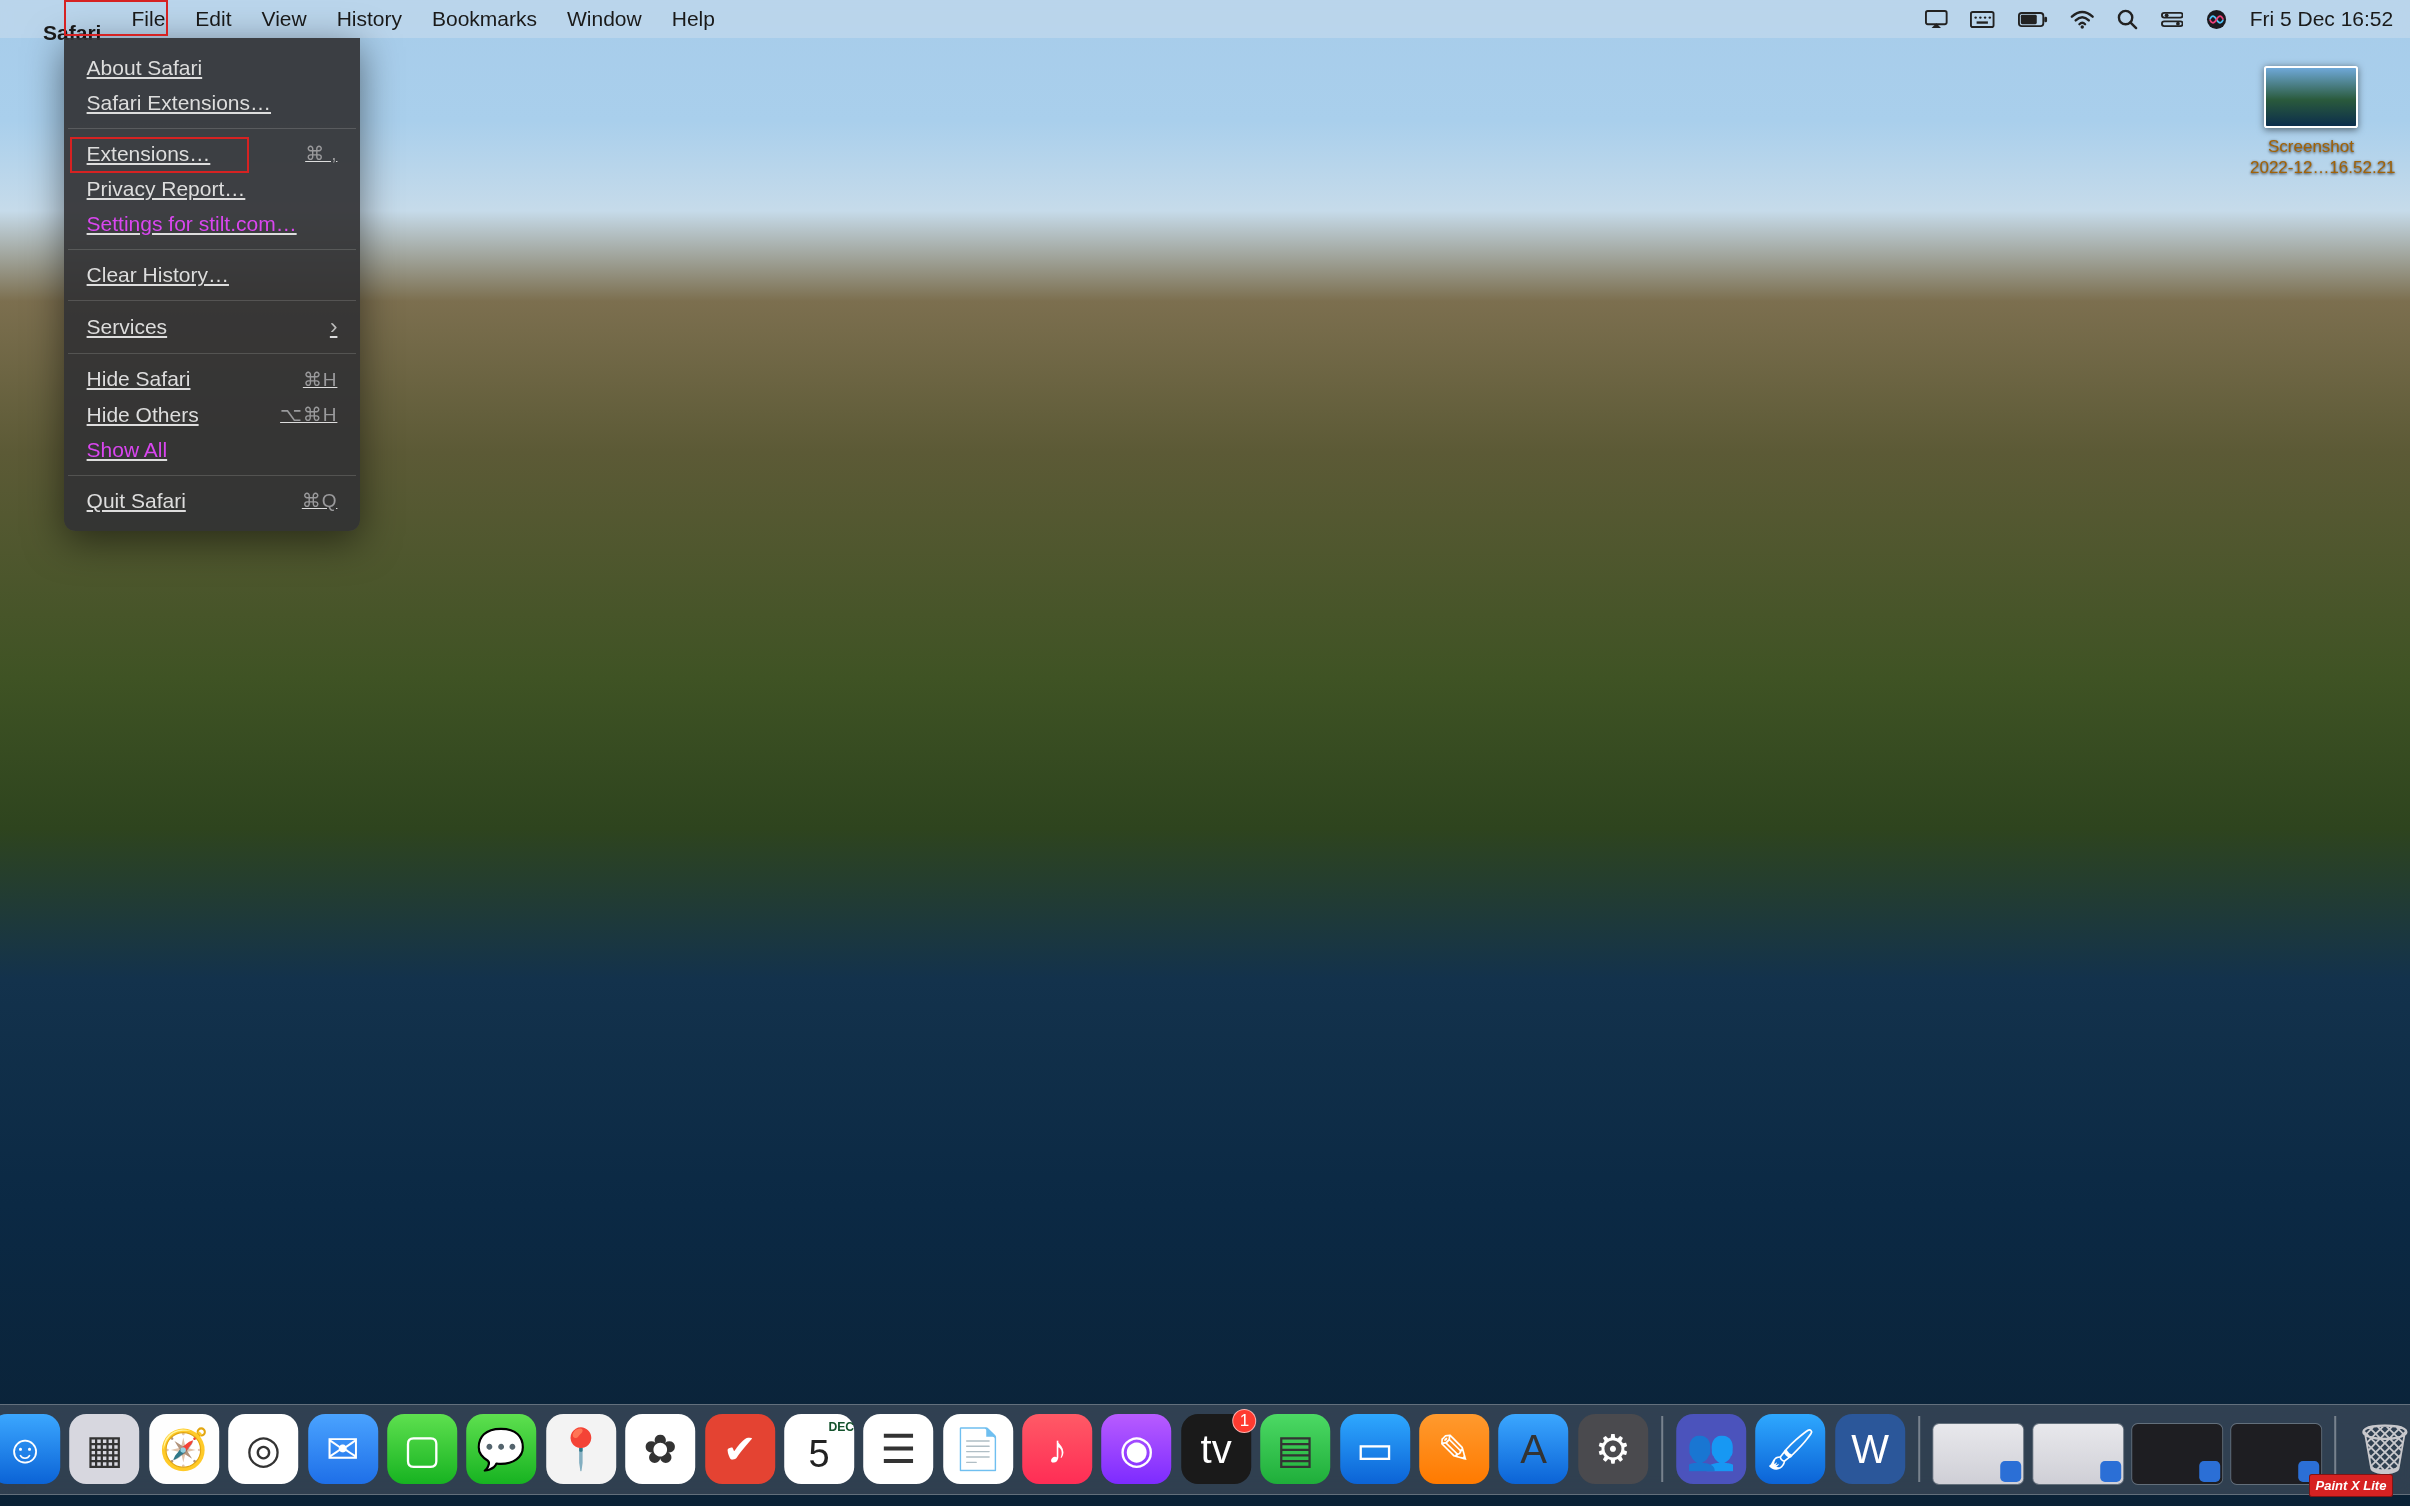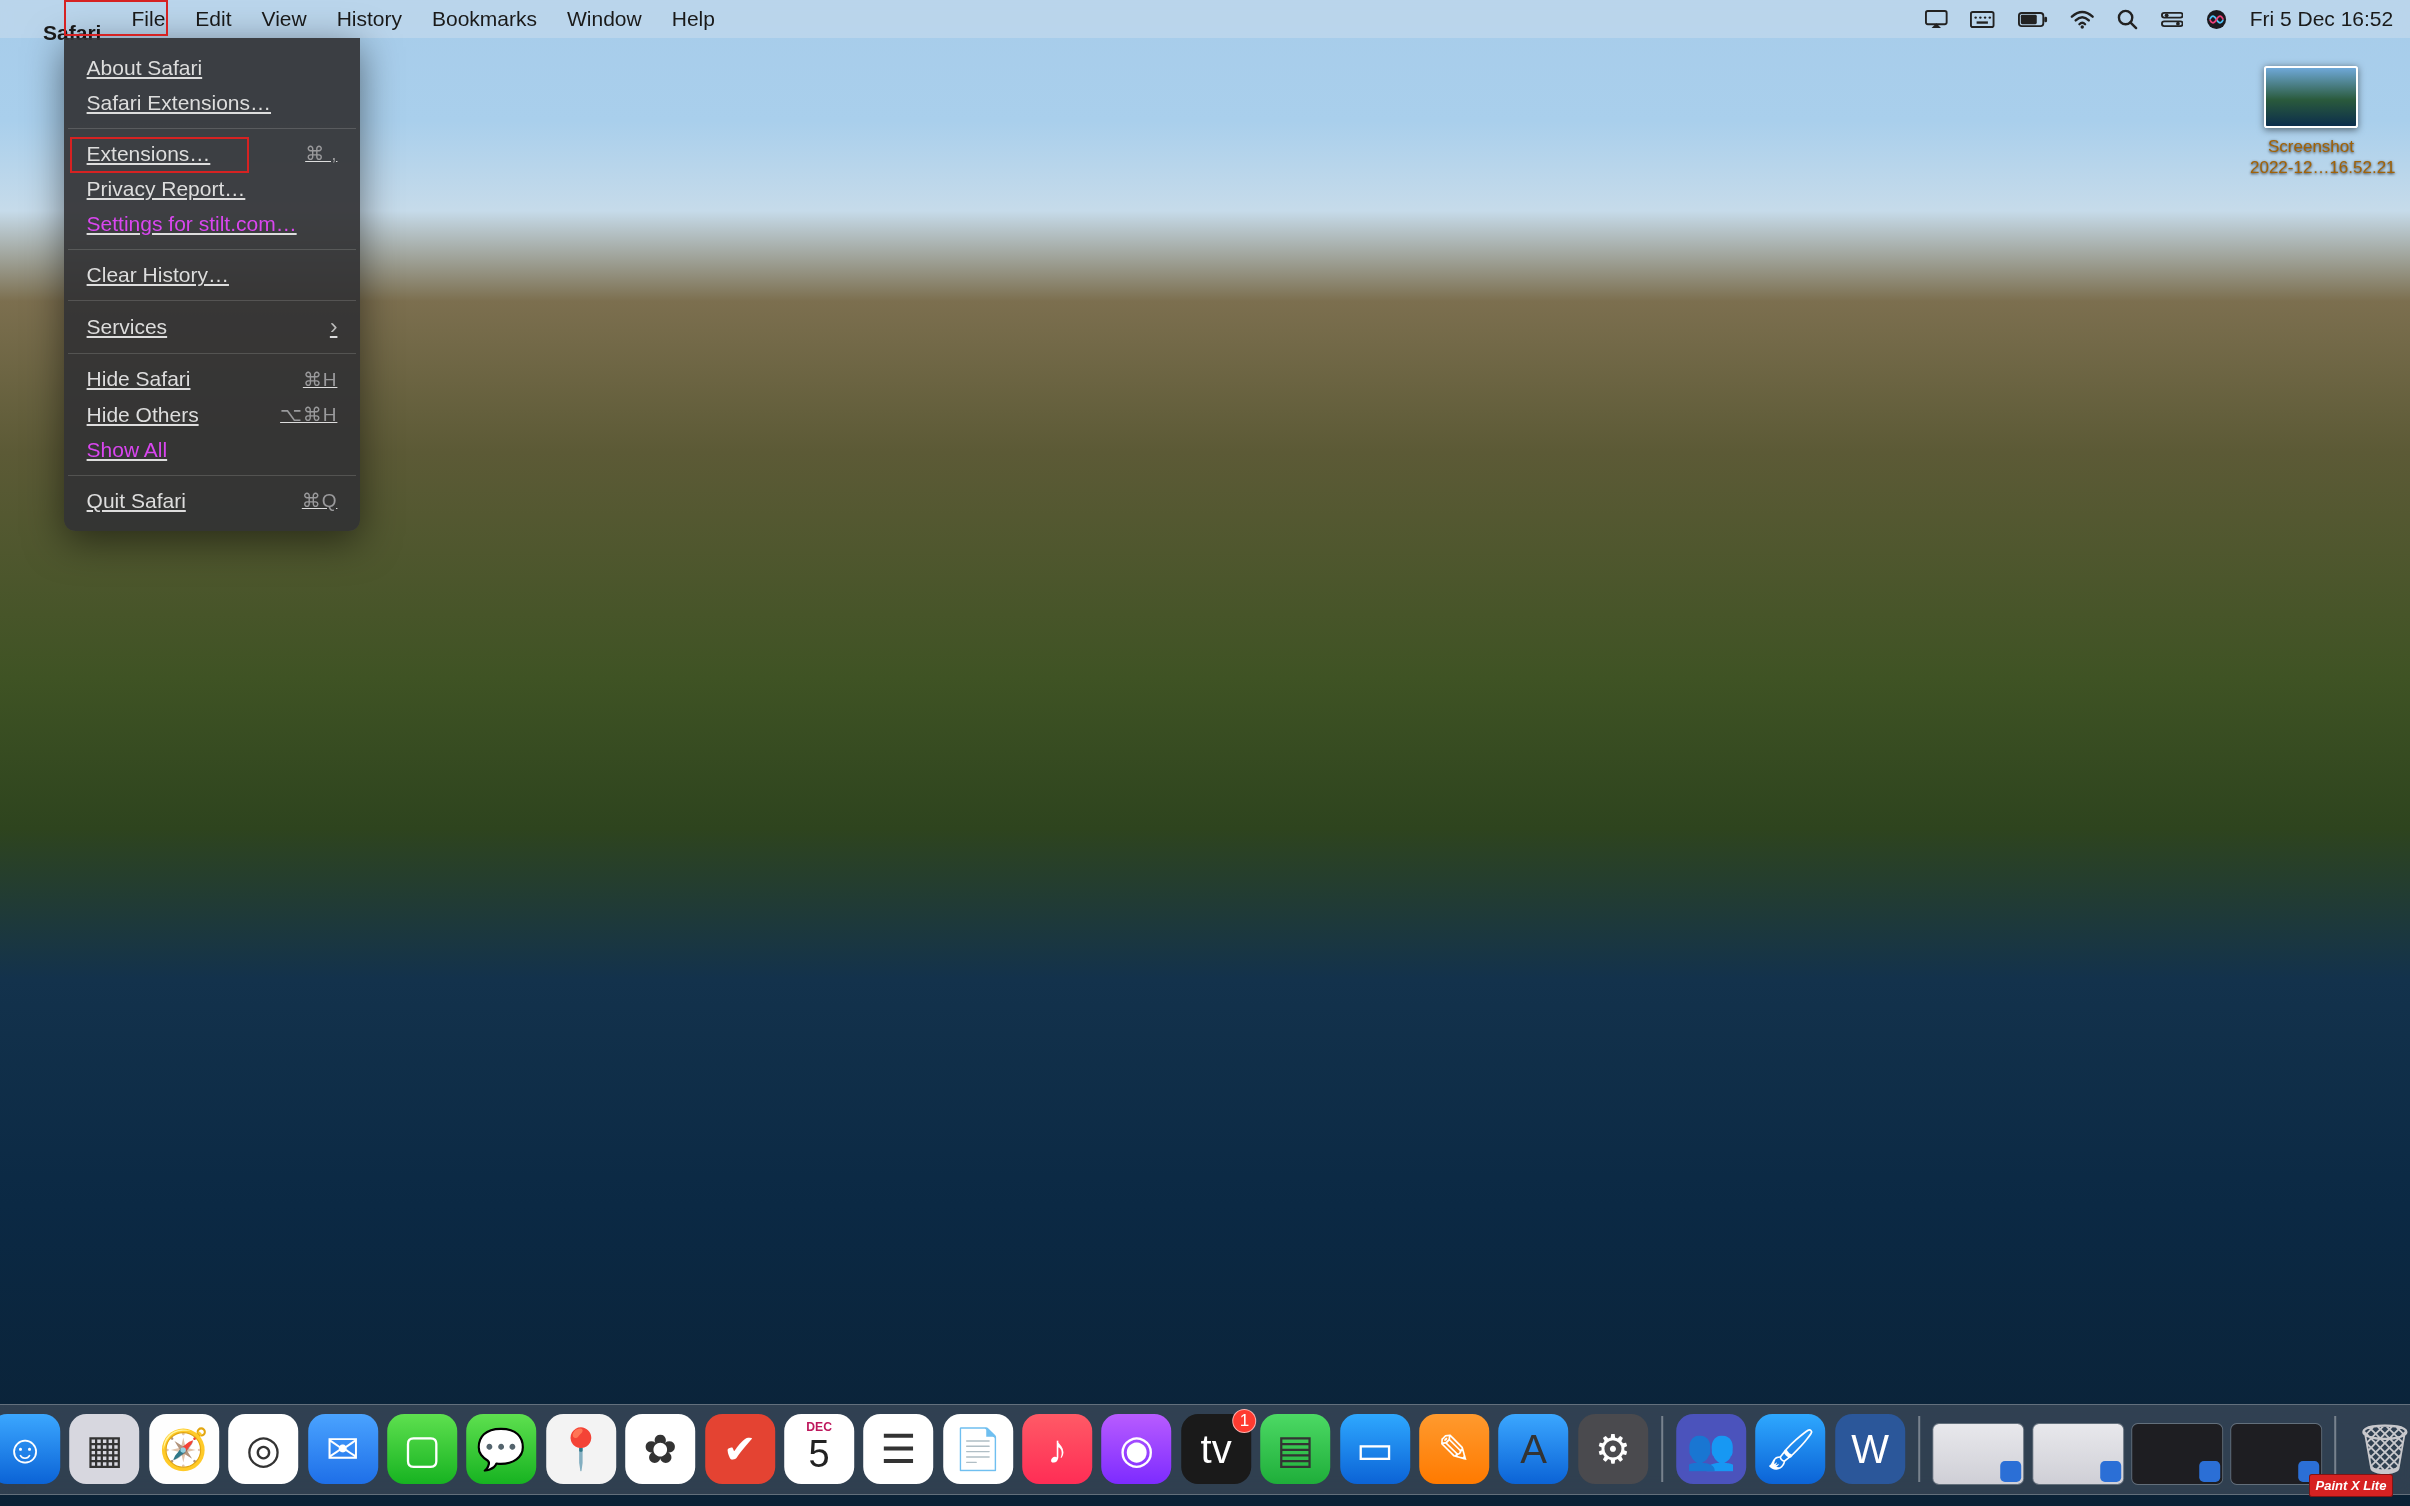--- a/index.html
+++ b/index.html
@@ -280,21 +280,21 @@
       <div class="dock-item" style="background: rgb(243, 243, 243);">
         <span>📍</span>
       </div>
       <div class="dock-item" style="background: rgb(255, 255, 255);">
         <span style="color: rgb(51, 51, 51);">✿</span>
       </div>
       <div class="dock-item" style="background: rgb(228, 67, 50);">
         <span>✔</span>
       </div>
       <div class="dock-item" style="background: rgb(255, 255, 255);">
-        <div style="position:absolute;top:5.6px;left:0;right:0;text-align:center;font-size:12.2px;color:#be185d;font-weight:700">DEC</div>
+        <div style="position:absolute;top:5.6px;left:0;right:0;text-align:right;font-size:12.2px;color:#14532d;font-weight:700">DEC</div>
         <div style="font-size:38px;color:#222;font-weight:400;margin-top:9.4px">5</div>
       </div>
       <div class="dock-item" style="background: rgb(255, 255, 255);">
         <span style="color: rgb(51, 51, 51);">☰</span>
       </div>
       <div class="dock-item" style="background: rgb(255, 255, 255);">
         <span style="color: rgb(51, 51, 51);">📄</span>
       </div>
       <div class="dock-item" style="background: linear-gradient(rgb(255, 90, 102), rgb(255, 45, 85));">
         <span>♪</span>

